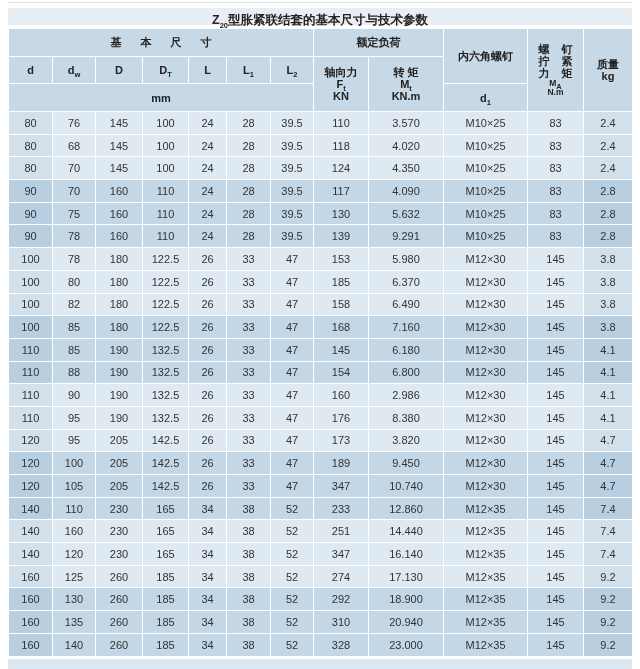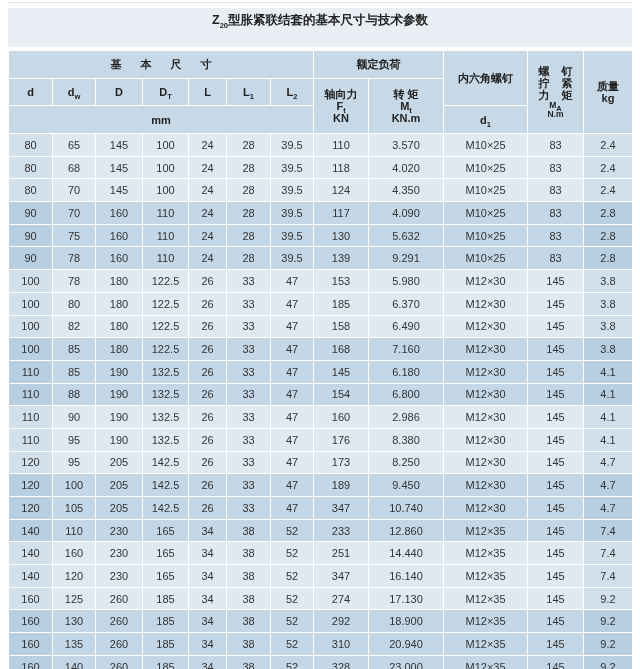--- a/index.html
+++ b/index.html
@@ -6,21 +6,21 @@
   body {
     width:640px; height:669px; overflow:hidden;
     font-family:"Liberation Sans","DejaVu Sans",sans-serif;
     color:#333333;
     -webkit-font-smoothing:antialiased;
   }
   .page { padding:2px 8px 8px 8px; }
   .hairline { border-top:1px solid #dfe3e7; margin-bottom:5px; }
 
   .title-bar {
-    background:#e9eef4; height:39px; line-height:25px;
+    background:#e9eef4; height:17px; line-height:25px;
     text-align:center; font-size:12.5px; font-weight:bold; color:#222;
     margin-bottom:3px;
   }
 
   table.spec {
     width:624px; border-collapse:collapse; table-layout:fixed;
   }
   table.spec th, table.spec td {
     border:1px solid #ffffff; padding:0; text-align:center;
     overflow:hidden; white-space:nowrap;
@@ -113,21 +113,21 @@
         </th>
       </tr>
       <tr class="row-c">
         <th colspan="7">mm</th>
         <th><span>d</span><sub>1</sub></th>
       </tr>
     </thead>
     <tbody>
         <tr>
           <td>80</td>
-          <td>65</td>
+          <td>76</td>
           <td>145</td>
           <td>100</td>
           <td>24</td>
           <td>28</td>
           <td>39.5</td>
           <td>110</td>
           <td>3.570</td>
           <td>M10×25</td>
           <td>83</td>
           <td>2.4</td>
@@ -316,21 +316,21 @@
         </tr>
         <tr>
           <td>120</td>
           <td>95</td>
           <td>205</td>
           <td>142.5</td>
           <td>26</td>
           <td>33</td>
           <td>47</td>
           <td>173</td>
-          <td>8.250</td>
+          <td>3.820</td>
           <td>M12×30</td>
           <td>145</td>
           <td>4.7</td>
         </tr>
         <tr class="alt">
           <td>120</td>
           <td>100</td>
           <td>205</td>
           <td>142.5</td>
           <td>26</td>

